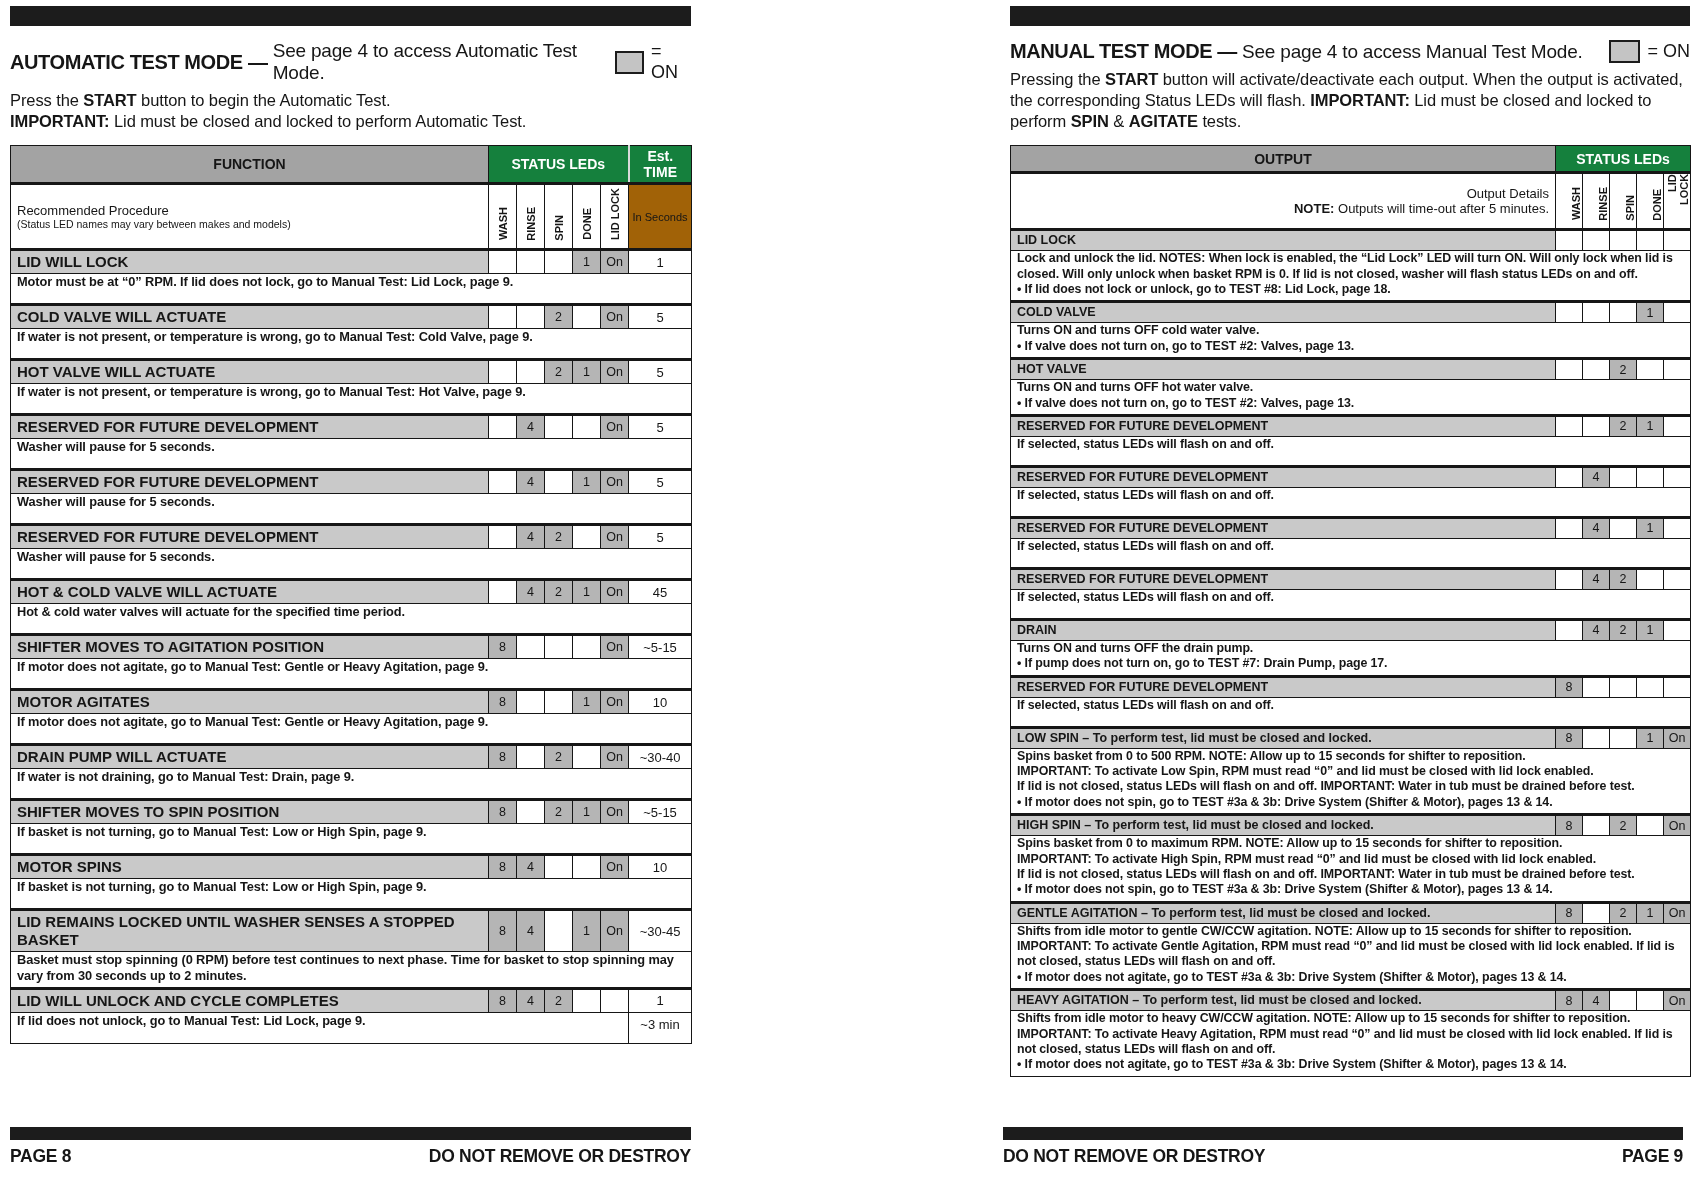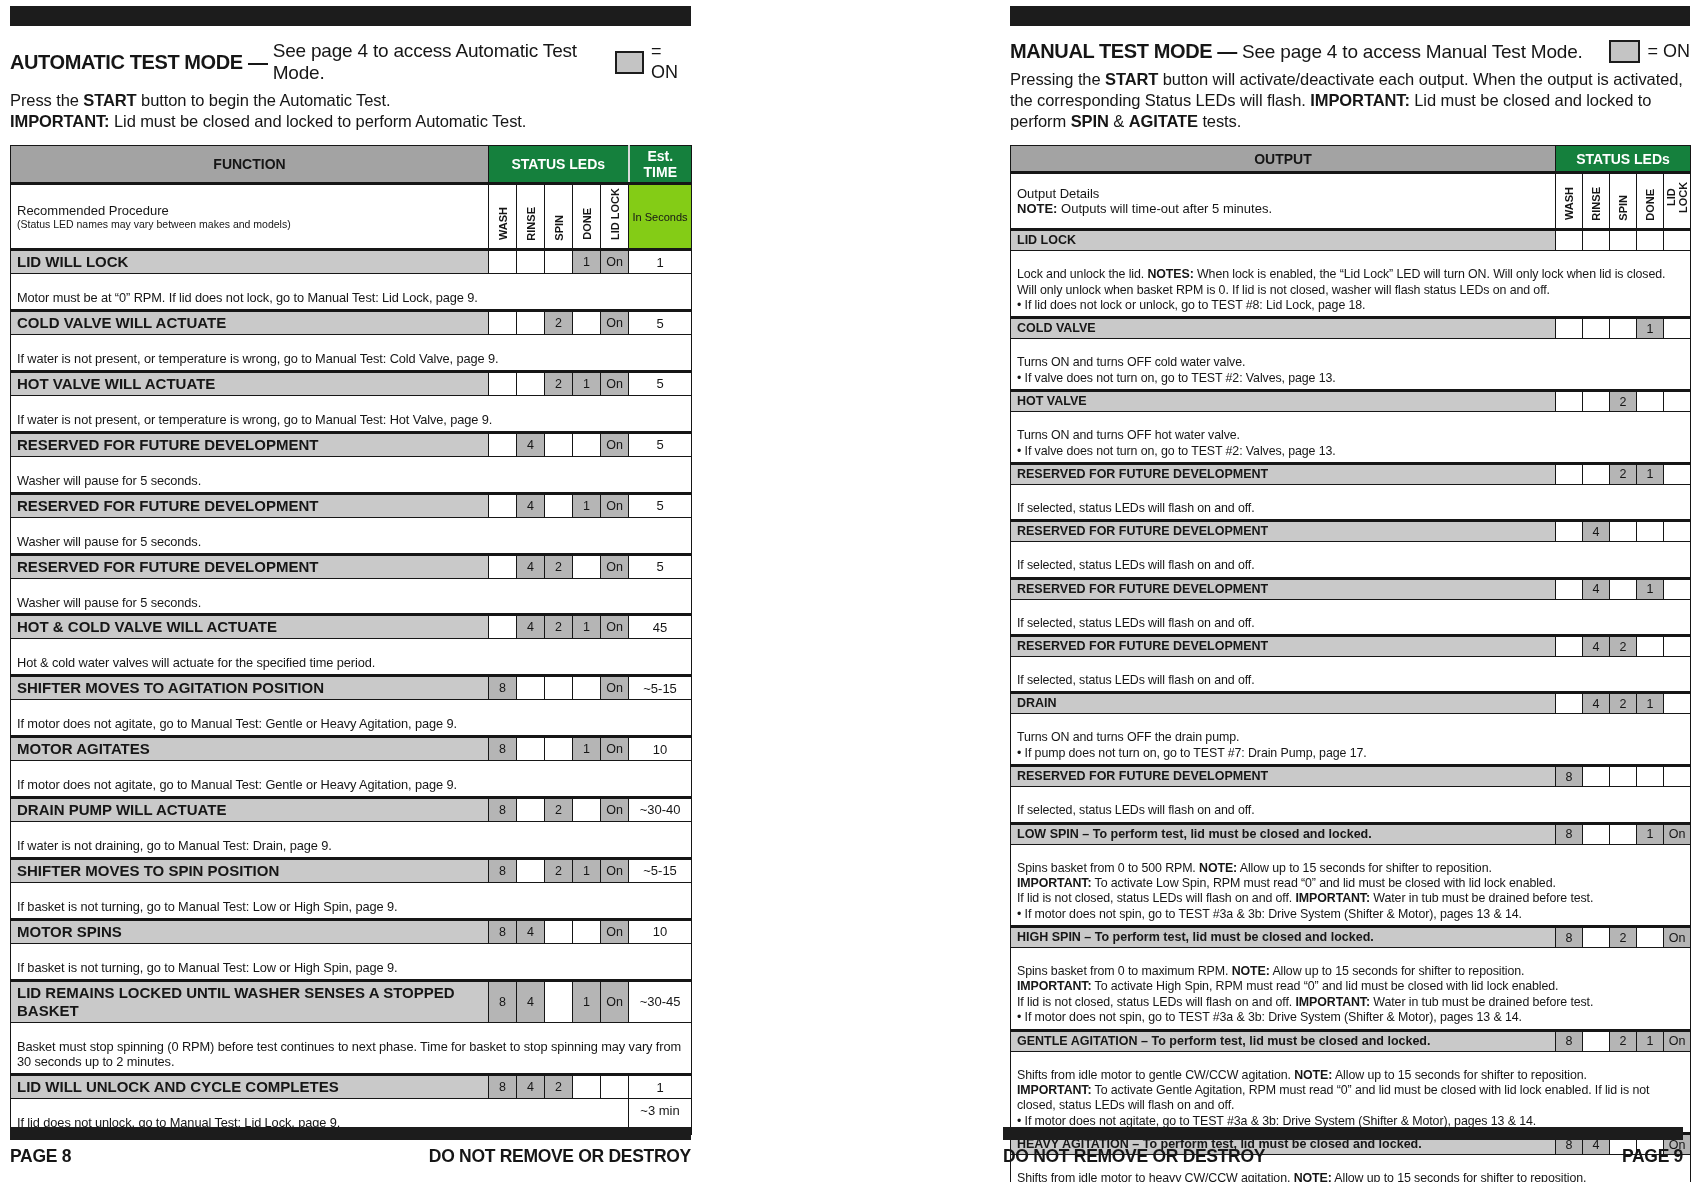--- a/index.html
+++ b/index.html
@@ -21,35 +21,35 @@
   .intro div{white-space:pre-line;}
   table{border-collapse:collapse;table-layout:fixed;}
   .t-left{width:681px;}
   .t-right{width:680px;}
   th,td{border:1px solid #161616;box-sizing:border-box;}
   .h1{height:27px;font-size:14px;font-weight:700;text-align:center;padding:2px 6px;border-bottom:3px solid #161616;}
   .h1-gray{background:#a3a3a3;}
   .h1-black{background:#15803d;color:#fff;text-align:center;padding:2px 2px;}
   .h1-black + .h1-black{border-left:2px solid #d9d9d9;}
   .h2l th{height:66px;}
-  .h2r th{height:52px;}
+  .h2r th{height:52px;text-align:right;}
   .proc{background:#fff;font-weight:400;text-align:left;vertical-align:middle;padding:3px 6px;}
   .proc1{font-size:13px;}
   .proc2{font-size:10.5px;}
   .vth{background:#fff;vertical-align:bottom;text-align:center;padding:0 0 4px 0;}
   .vth span{writing-mode:vertical-rl;transform:rotate(180deg);font-size:11px;letter-spacing:0;display:inline-block;}
-  .timesub{background:#84cc16;font-weight:400;font-size:11px;vertical-align:middle;text-align:center;}
+  .timesub{background:#a16207;font-weight:400;font-size:11px;vertical-align:middle;text-align:center;}
   tr.rt td{border-top:3px solid #161616;}
   td.title-cell{background:#c9c9c9;font-weight:700;padding:2px 6px;line-height:1.2;}
   .t-left td.title-cell{font-size:15px;height:22px;}
   .t-right td.title-cell{font-size:12.5px;height:18px;}
   td.led{background:#fff;text-align:center;font-size:12.5px;padding:1px;}
   td.led.on{background:#b5b5b5;}
   td.timec{background:#fff;text-align:center;font-size:13px;padding:1px;}
-  td.desc{background:#fff;vertical-align:top;font-size:12.8px;line-height:1.24;padding:16px 6px 3px 6px;white-space:pre-line;letter-spacing:-0.1px;}
+  td.desc{background:#fff;vertical-align:top;font-size:12.8px;line-height:1.24;padding:0 6px 3px 6px;white-space:pre-line;letter-spacing:-0.1px;font-weight:bold;}
   .t-left td.desc{height:31px;}
   .t-right td.desc{height:30px;font-size:12.4px;}
   td.desc-time{font-size:13px;vertical-align:top;padding-top:4px;}
   .footbar{position:absolute;top:1127px;height:13px;background:#1c1c1c;}
   .footbar-left{left:10px;width:681px;}
   .footbar-right{left:1003px;width:680px;}
   .footline{position:absolute;top:1146px;display:flex;justify-content:space-between;font-weight:700;font-size:17.5px;letter-spacing:-0.3px;}
   .footline-left{left:10px;width:681px;align-items:flex-end;}
   .footline-right{left:1003px;width:680px;}
 </style>

